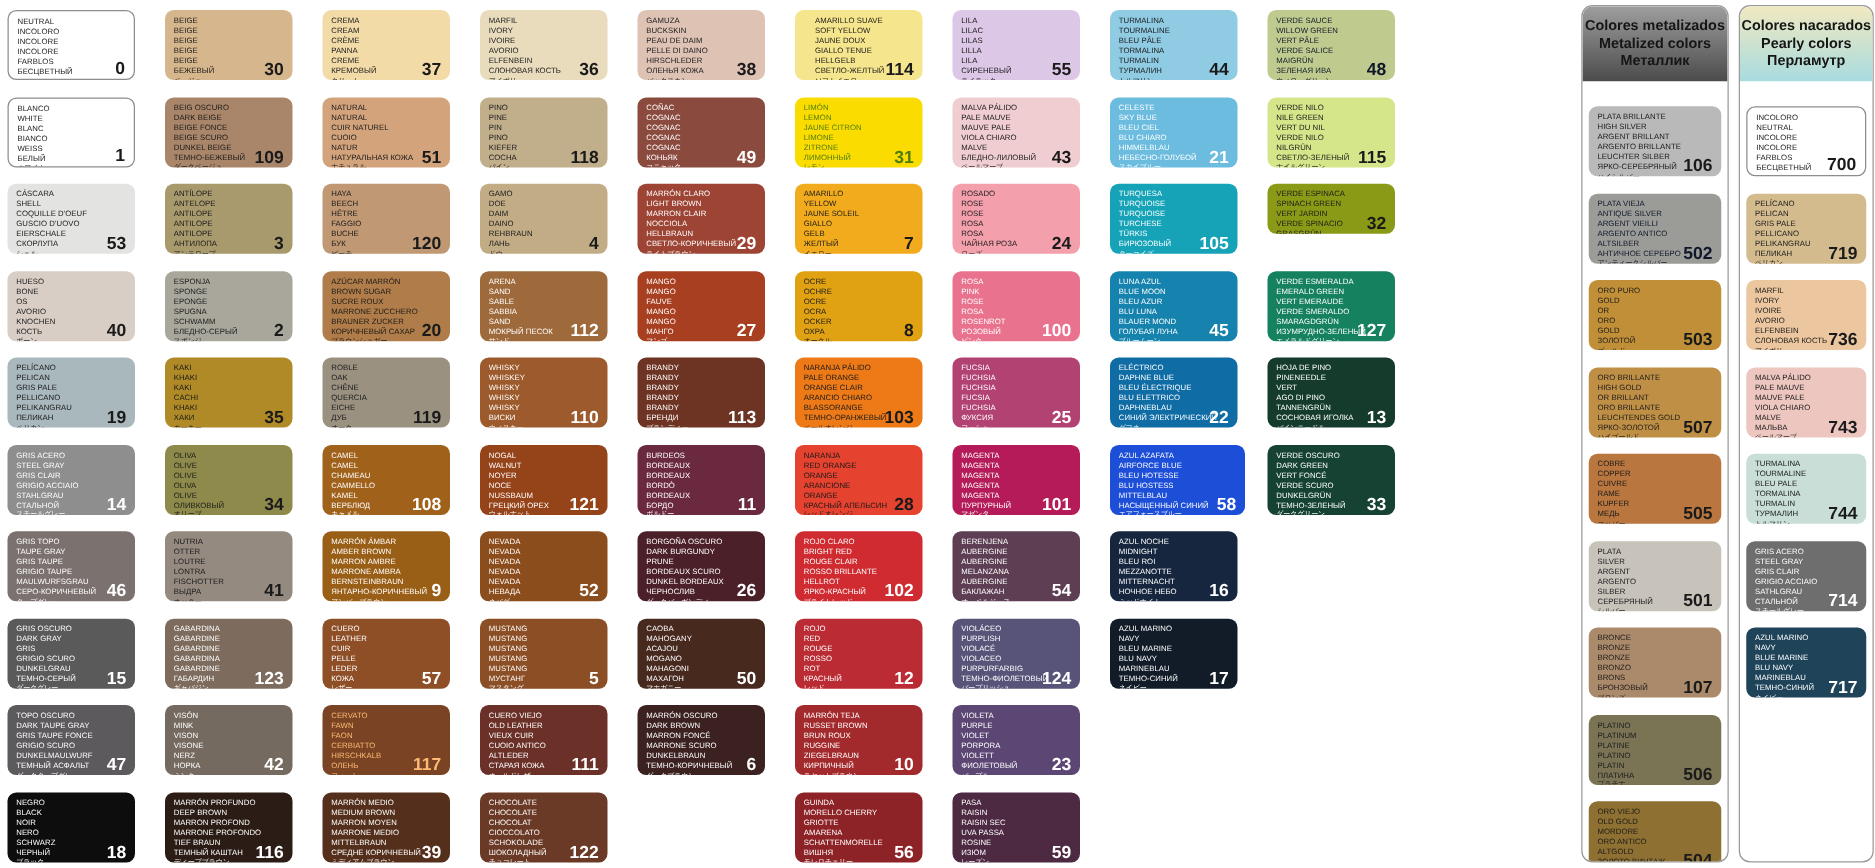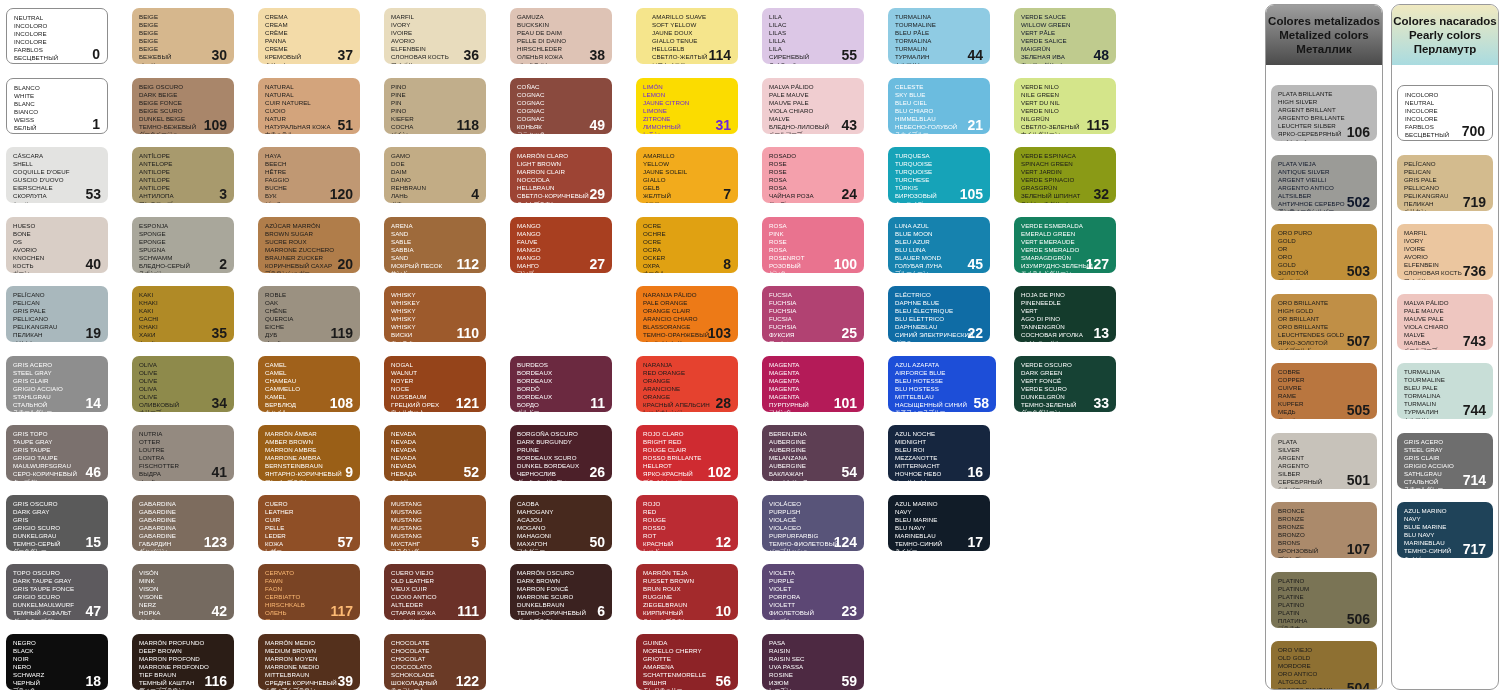--- a/index.html
+++ b/index.html
@@ -608,20 +608,32 @@
           <span class="ln">MANGO</span>
           <span class="ln">MANGO</span>
           <span class="ln">FAUVE</span>
           <span class="ln">MANGO</span>
           <span class="ln">MANGO</span>
           <span class="ln">МАНГО</span>
           <span class="ln cjk">マンゴ</span>
         </span>
         <span class="num">27</span>
       </div>
+      <div class="swatch" style="left: 510px; top: 286px; width: 102px; height: 56px; background: rgb(109, 52, 35); color: rgb(255, 255, 255);">
+        <span class="names">
+          <span class="ln">BRANDY</span>
+          <span class="ln">BRANDY</span>
+          <span class="ln">BRANDY</span>
+          <span class="ln">BRANDY</span>
+          <span class="ln">BRANDY</span>
+          <span class="ln">БРЕНДИ</span>
+          <span class="ln cjk">ブランディー</span>
+        </span>
+        <span class="num">113</span>
+      </div>
       <div class="swatch" style="left: 510px; top: 355.5px; width: 102px; height: 56px; background: rgb(107, 41, 64); color: rgb(255, 255, 255);">
         <span class="names">
           <span class="ln">BURDEOS</span>
           <span class="ln">BORDEAUX</span>
           <span class="ln">BORDEAUX</span>
           <span class="ln">BORDÒ</span>
           <span class="ln">BORDEAUX</span>
           <span class="ln">БОРДО</span>
           <span class="ln cjk">ボルドー</span>
         </span>
@@ -668,21 +680,21 @@
           <span class="ln">AMARILLO SUAVE</span>
           <span class="ln">SOFT YELLOW</span>
           <span class="ln">JAUNE DOUX</span>
           <span class="ln">GIALLO TENUE</span>
           <span class="ln">HELLGELB</span>
           <span class="ln">СВЕТЛО-ЖЕЛТЫЙ</span>
           <span class="ln cjk">ソフトイエロー</span>
         </span>
         <span class="num">114</span>
       </div>
-      <div class="swatch" style="left: 636px; top: 77.5px; width: 102px; height: 56px; background: rgb(251, 220, 0); color: #6d28d9;">
+      <div class="swatch" style="left: 636px; top: 77.5px; width: 102px; height: 56px; background: rgb(251, 220, 0); color: #4d7c0f;">
         <span class="names">
           <span class="ln">LIMÓN</span>
           <span class="ln">LEMON</span>
           <span class="ln">JAUNE CITRON</span>
           <span class="ln">LIMONE</span>
           <span class="ln">ZITRONE</span>
           <span class="ln">ЛИМОННЫЙ</span>
           <span class="ln cjk">レモン</span>
         </span>
         <span class="num">31</span>
@@ -1016,21 +1028,21 @@
           <span class="ln">VERDE NILO</span>
           <span class="ln">NILE GREEN</span>
           <span class="ln">VERT DU NIL</span>
           <span class="ln">VERDE NILO</span>
           <span class="ln">NILGRÜN</span>
           <span class="ln">СВЕТЛО-ЗЕЛЕНЫЙ</span>
           <span class="ln cjk">ナイルグリーン</span>
         </span>
         <span class="num">115</span>
       </div>
-      <div class="swatch" style="left: 1014px; top: 147px; width: 102px; height: 56px; background: rgb(138, 154, 22); color: rgb(26, 26, 26);">
+      <div class="swatch" style="left: 1014px; top: 147px; width: 102px; height: 40px; background: rgb(138, 154, 22); color: rgb(26, 26, 26);">
         <span class="names">
           <span class="ln">VERDE ESPINACA</span>
           <span class="ln">SPINACH GREEN</span>
           <span class="ln">VERT JARDIN</span>
           <span class="ln">VERDE SPINACIO</span>
           <span class="ln">GRASGRÜN</span>
           <span class="ln">ЗЕЛЕНЫЙ ШПИНАТ</span>
           <span class="ln cjk">スピナッチグリーン</span>
         </span>
         <span class="num">32</span>

